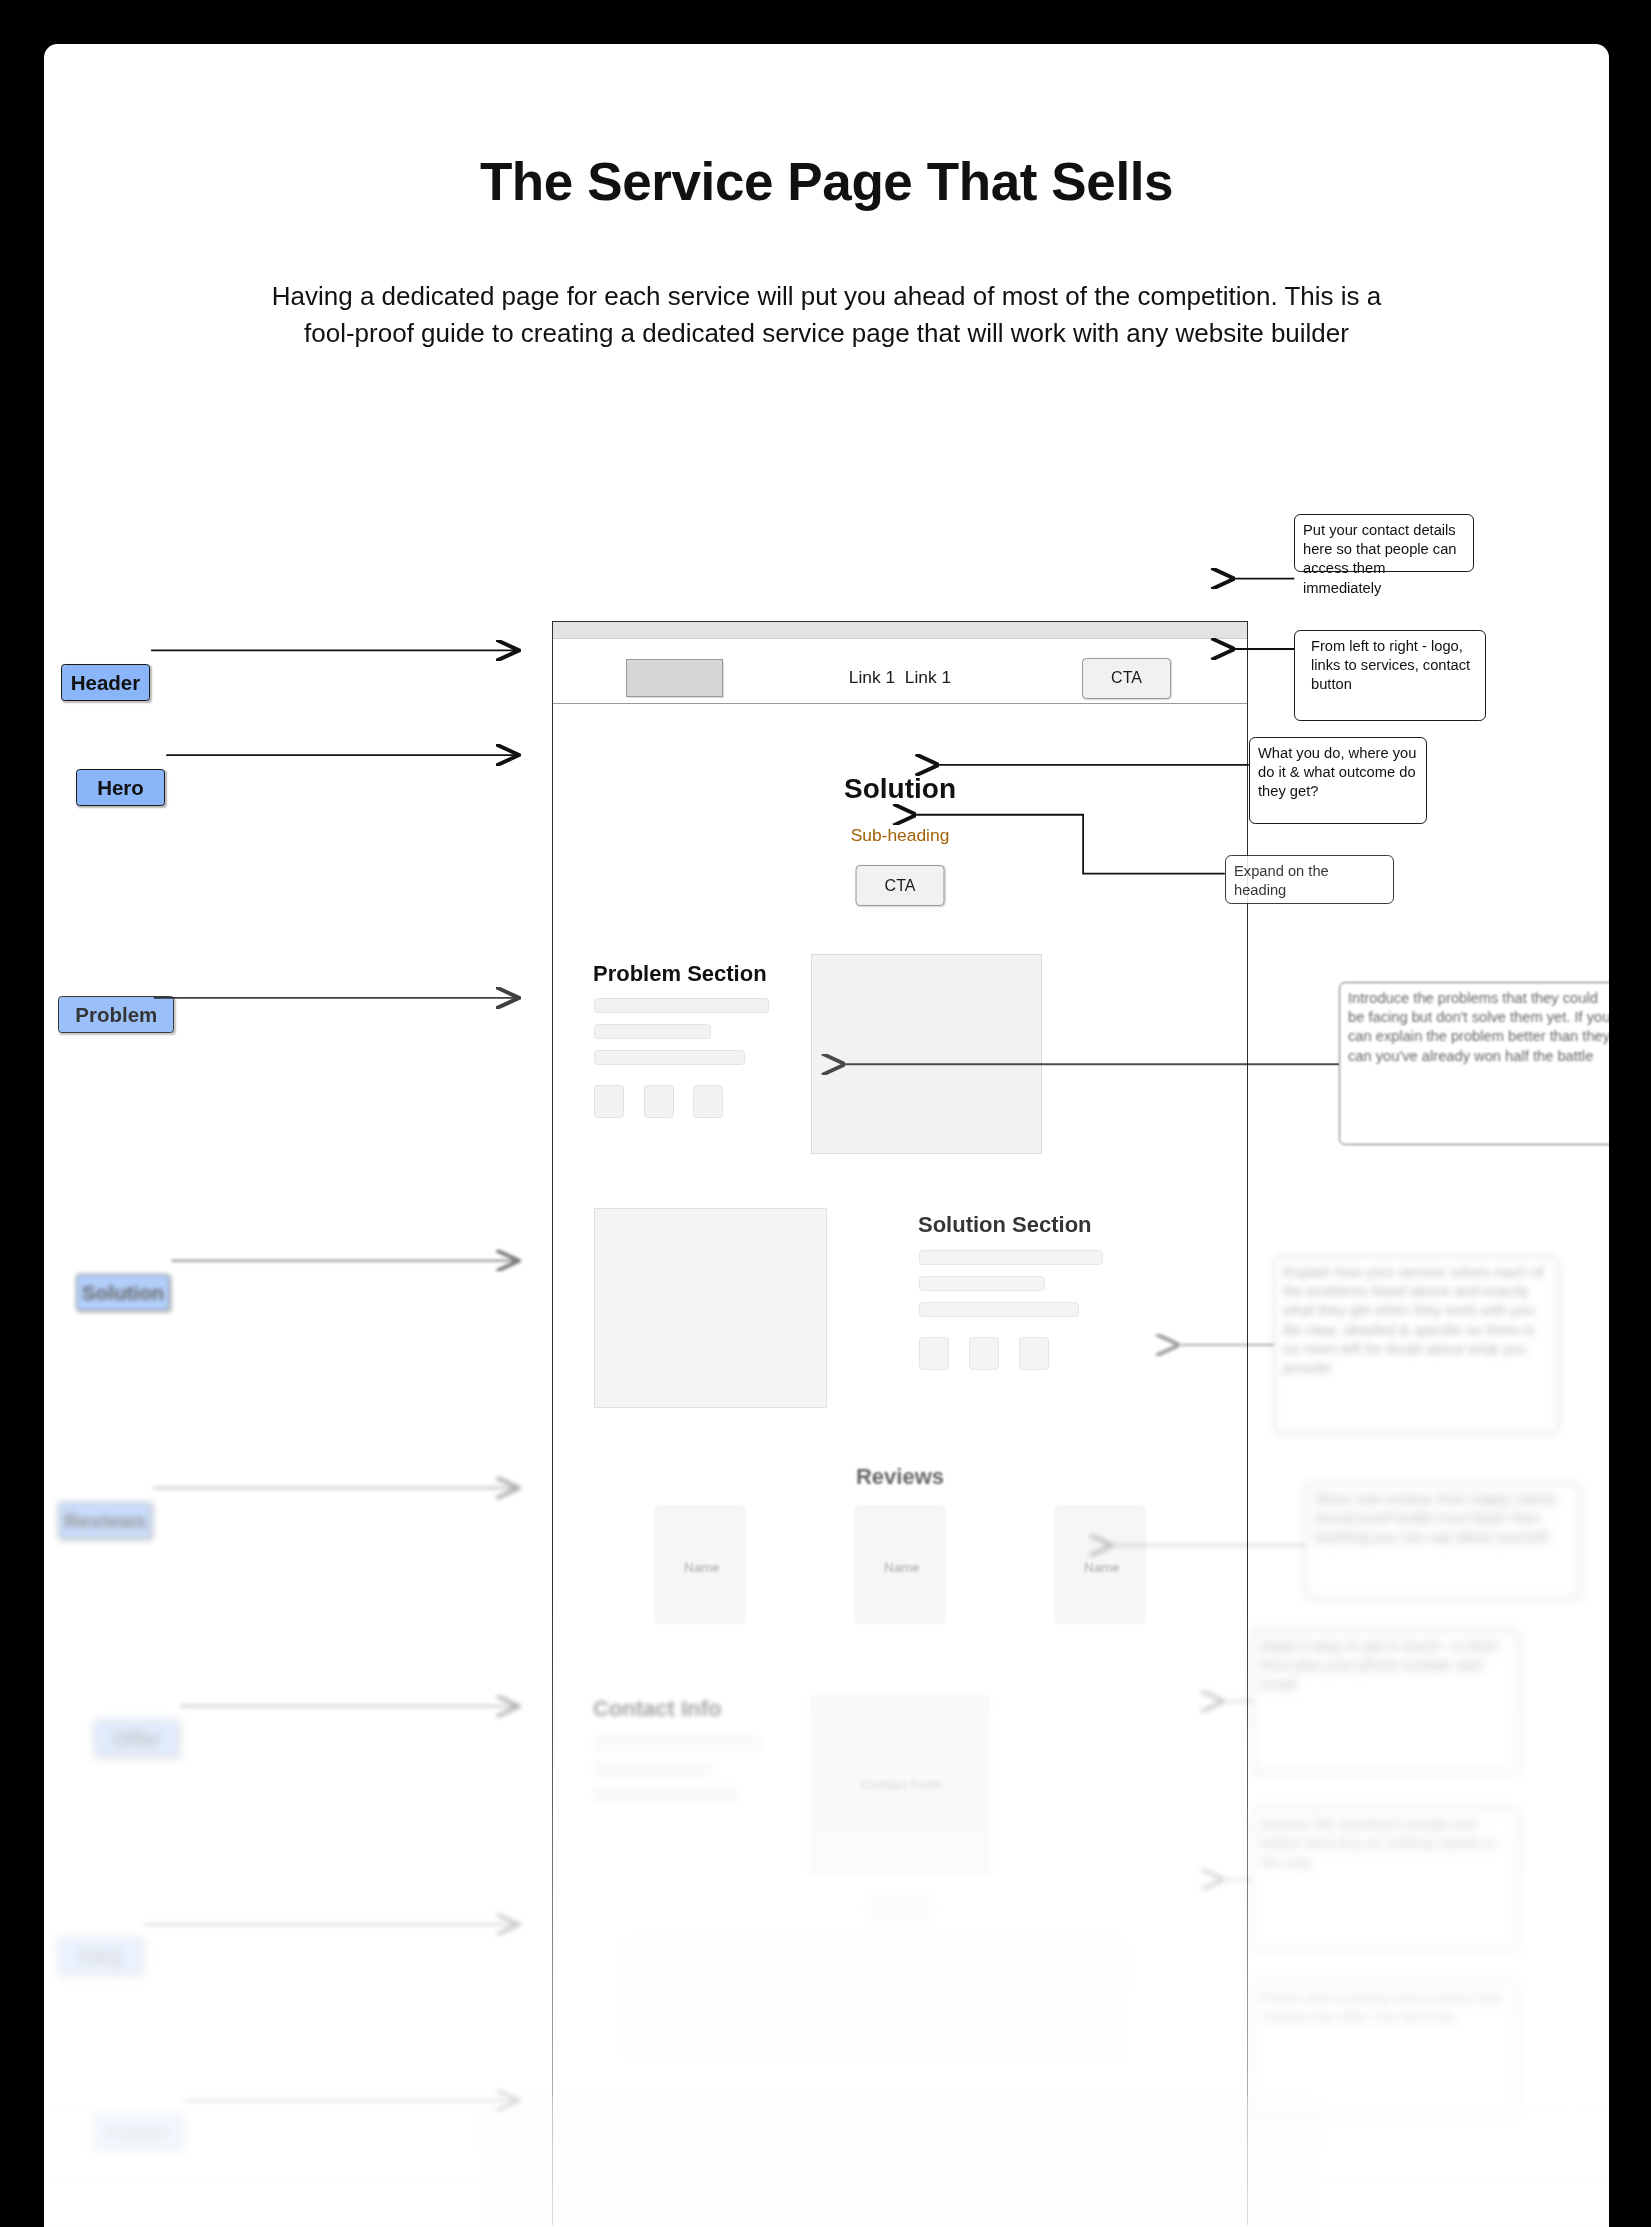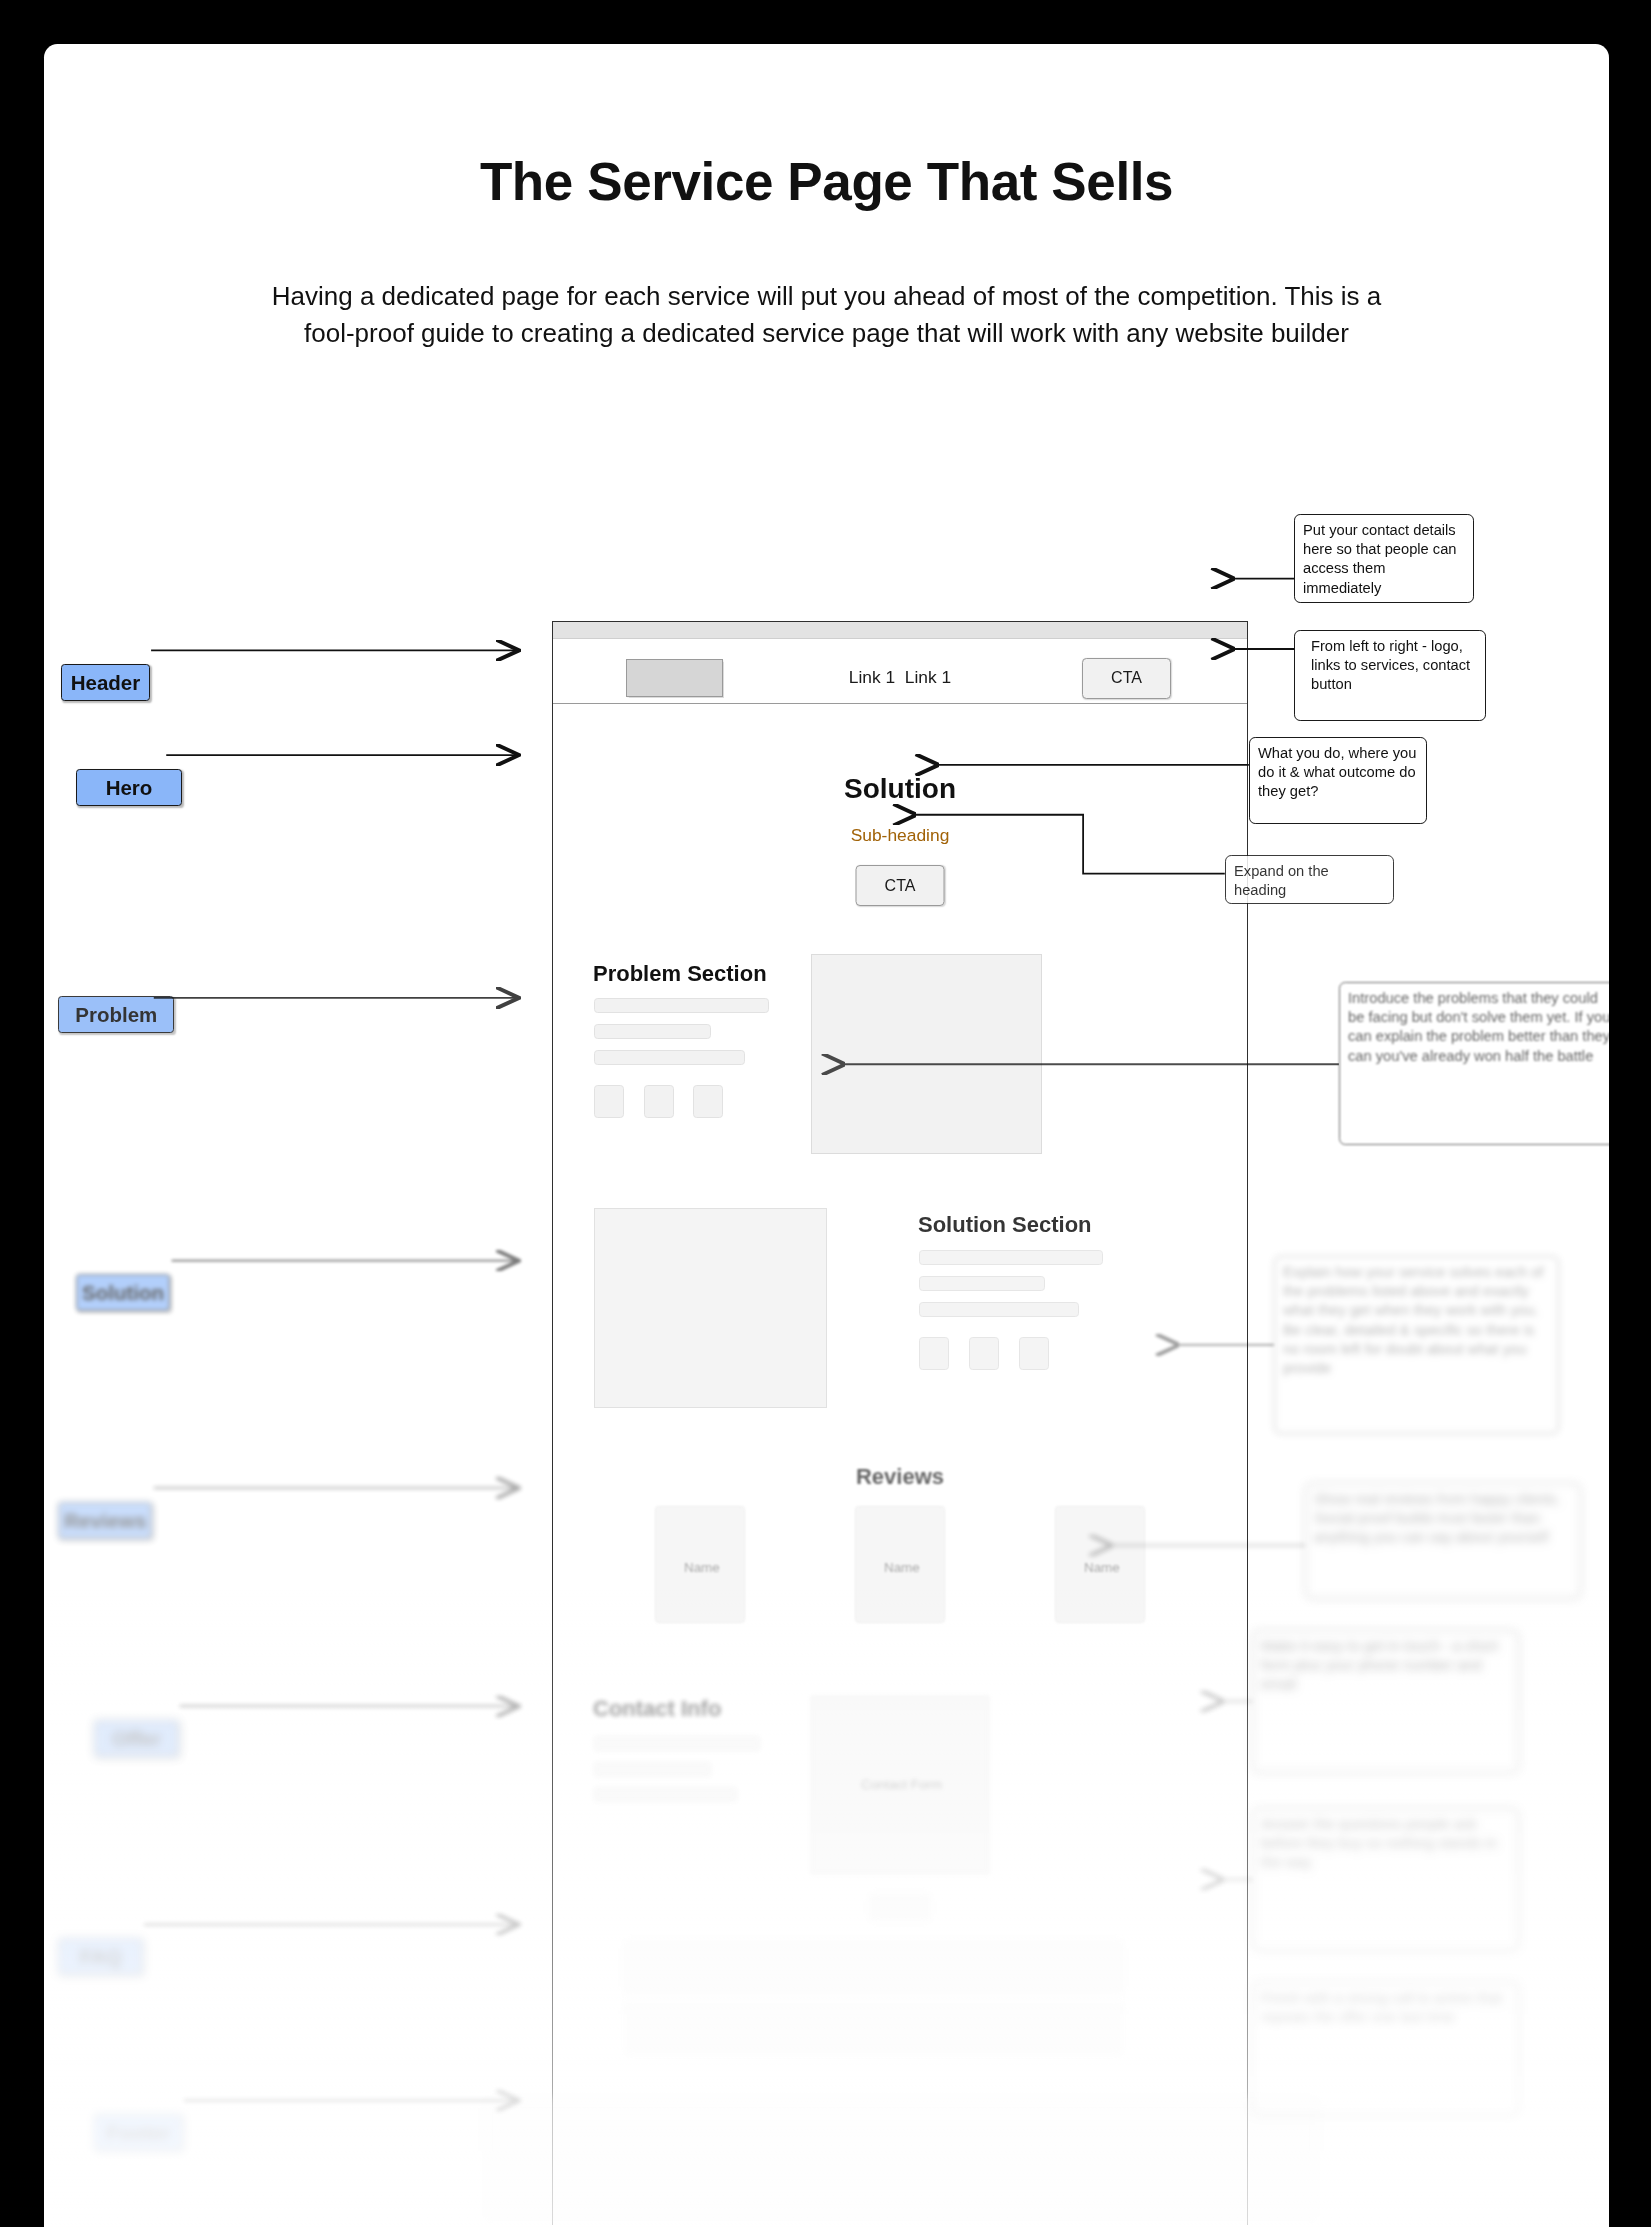--- a/index.html
+++ b/index.html
@@ -197,29 +197,29 @@
       <div class="ph" style="left:71px; top:1319px; width:499px; height:53px;"></div>
       <div class="ph" style="left:71px; top:1381px; width:499px; height:53px;"></div>
     </div>
 
     <div class="b5 f30">
       <div class="ph" style="left:-71px; top:1475px; width:838px; height:129px;"></div>
     </div>
   </div>
 
   <div class="tag b0" style="left:17px;  top:588px; width:89px; height:37px;">Header</div>
-  <div class="tag b0" style="left:32px;  top:693px; width:106px; height:37px;">Hero</div>
+  <div class="tag b0" style="left:32px;  top:693px; width:89px; height:37px;">Hero</div>
   <div class="tag b1 f85" style="left:14.3px; top:920px; width:116px; height:37px;">Problem</div>
   <div class="tag b3 f65" style="left:32px; top:1198px; width:94px; height:37px;">Solution</div>
   <div class="tag b4 f45" style="left:14.3px; top:1426px; width:94px; height:37px;">Reviews</div>
   <div class="tag b5 f30" style="left:50px; top:1644px; width:85px; height:37px;">Offer</div>
   <div class="tag b5 f30" style="left:14.3px;  top:1862px; width:85px; height:37px;">FAQ</div>
   <div class="tag b5 f30" style="left:50px; top:2038px; width:89px; height:37px;">Footer</div>
 
-  <div class="note b0" style="left:1250px; top:470px; width:180px; height:89px;">Put your contact details here so that people can access them immediately</div>
+  <div class="note b0" style="left:1250px; top:470px; width:180px; height:58px;">Put your contact details here so that people can access them immediately</div>
 
   <div class="note b0" style="left:1250px; top:586px; width:192px; height:91px;padding-left:16px;">From left to right - logo, links to services, contact button</div>
 
   <div class="note b0" style="left:1205px; top:693px; width:178px; height:87px;">What you do, where you do it &amp; what outcome do they get?</div>
 
   <div class="note b1 f85" style="left:1181px; top:811px; width:169px; height:49px;">Expand on the heading</div>
 
   <div class="note b2 f65" style="left:1295px; top:938px; width:285px; height:163px;">Introduce the problems that they could be facing but don't solve them yet. If you can explain the problem better than they can you've already won half the battle</div>
 
   <div class="note b4 f30" style="left:1230px; top:1212px; width:285px; height:178px;">Explain how your service solves each of the problems listed above and exactly what they get when they work with you. Be clear, detailed &amp; specific so there is no room left for doubt about what you provide</div>

